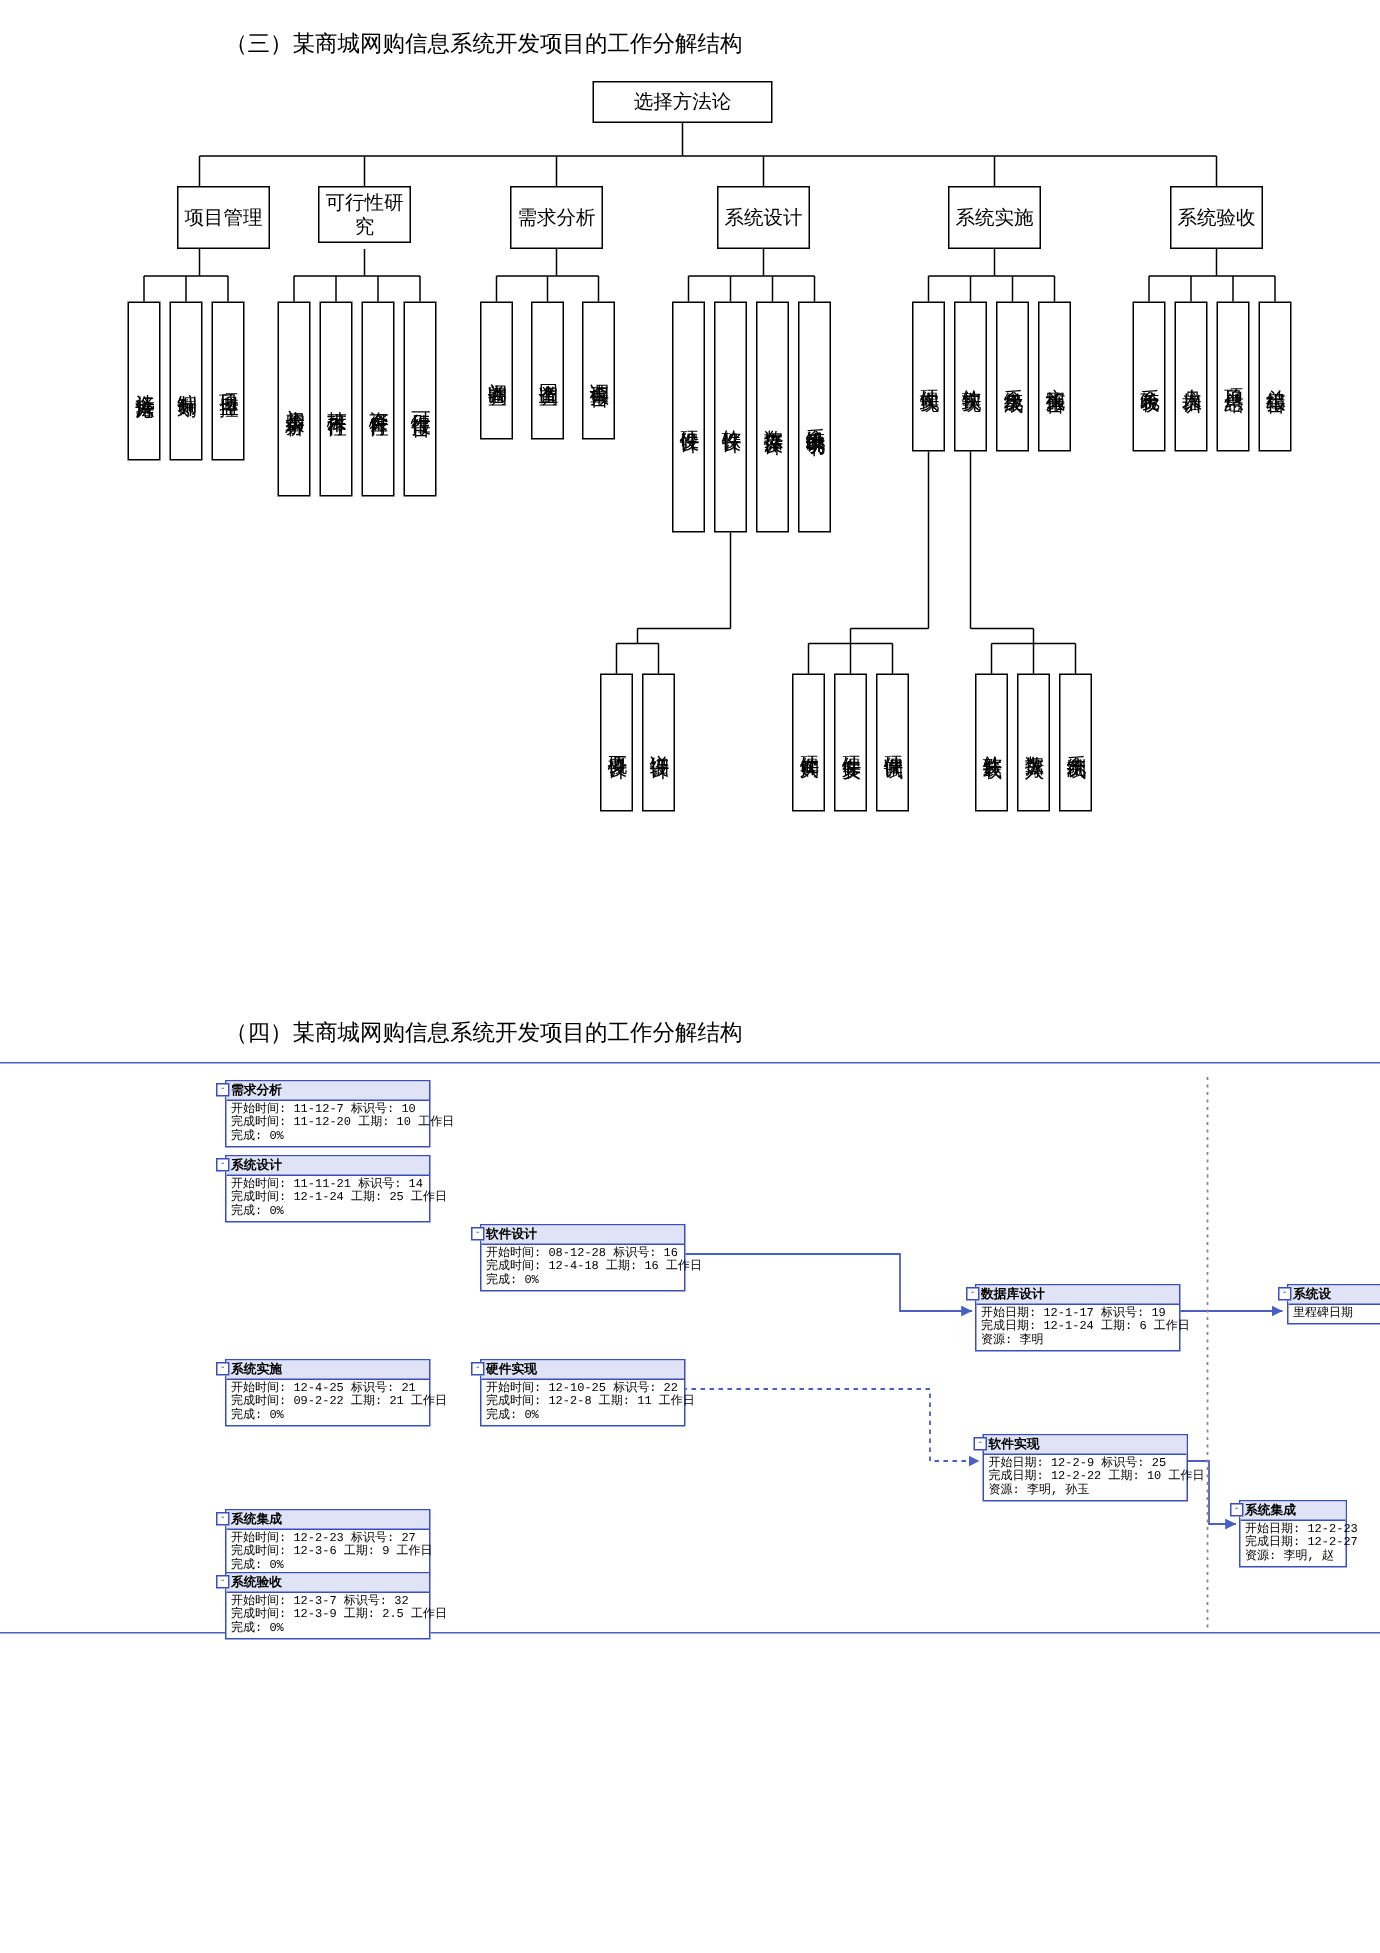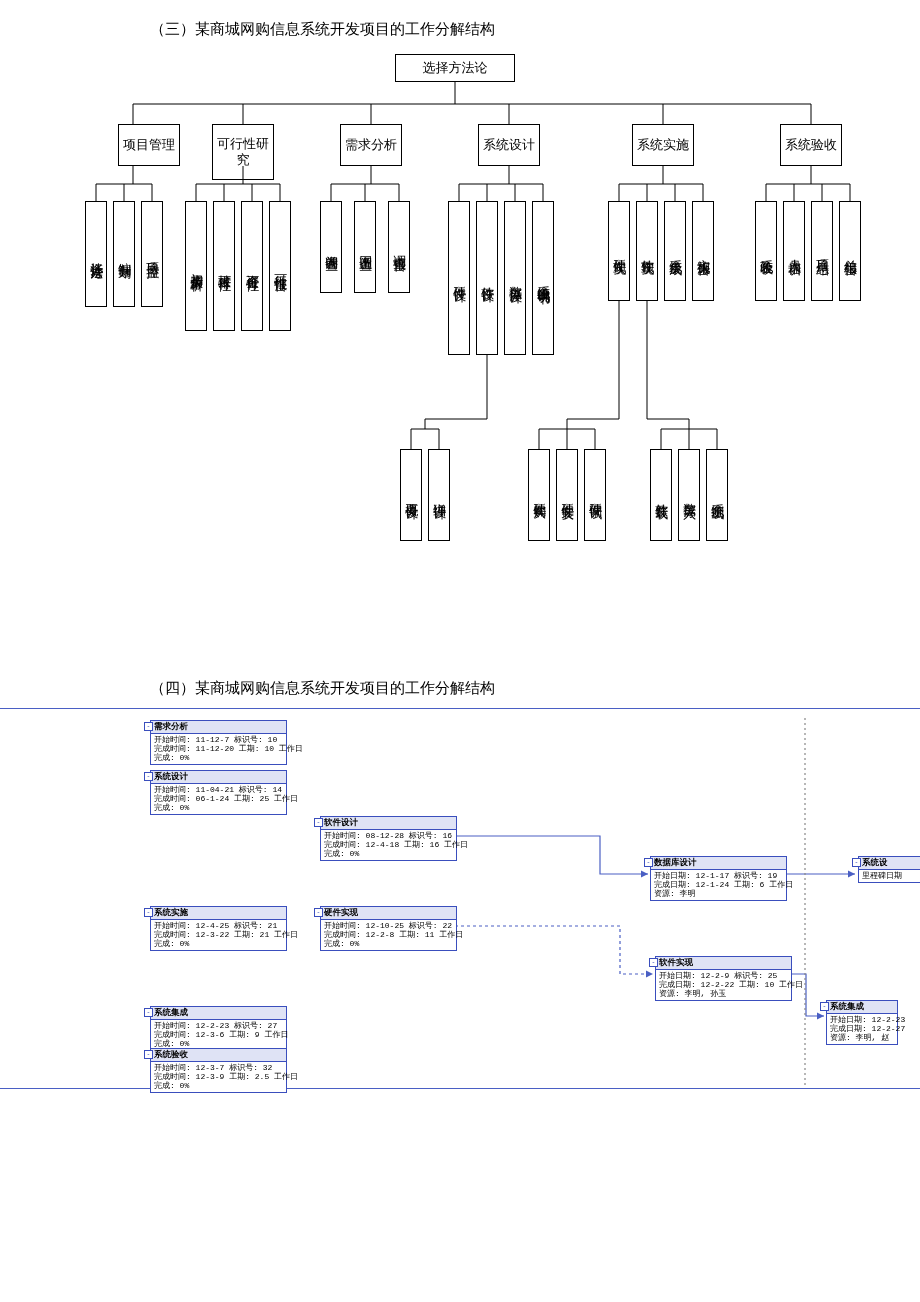--- a/index.html
+++ b/index.html
@@ -109,21 +109,21 @@
 
 <div class="tree" style="height:580px;">
 
   <div class="box" style="left:395px; top:5px; width:120px; height:28px;">
       <span>选择方法论</span>
     </div>
 
   <div class="box" style="left:118px; top:75px; width:62px; height:42px;">
       <span>项目管理</span>
     </div>
-  <div class="box" style="left:212px; top:75px; width:62px; height:56px;">
+  <div class="box" style="left:212px; top:75px; width:62px; height:38px;">
       <span>可行性研究</span>
     </div>
   <div class="box" style="left:340px; top:75px; width:62px; height:42px;">
       <span>需求分析</span>
     </div>
   <div class="box" style="left:478px; top:75px; width:62px; height:42px;">
       <span>系统设计</span>
     </div>
   <div class="box" style="left:632px; top:75px; width:62px; height:42px;">
       <span>系统实施</span>
@@ -342,22 +342,22 @@
                  <div class="rows">
           <div>开始时间: 11-12-7  标识号: 10</div>
           <div>完成时间: 11-12-20  工期: 10 工作日</div>
           <div>完成: 0%</div>
         </div>
       </div>
       <div class="nbox" style="left: 150px; top: 62px;">
         <div class="minus">-</div>
                  <div class="titlebar">系统设计</div>
                  <div class="rows">
-          <div>开始时间: 11-04-21  标识号: 14</div>
-          <div>完成时间: 06-1-24  工期: 25 工作日</div>
+          <div>开始时间: 11-11-21  标识号: 14</div>
+          <div>完成时间: 12-1-24  工期: 25 工作日</div>
           <div>完成: 0%</div>
         </div>
       </div>
       <div class="nbox" style="left: 320px; top: 108px;">
         <div class="minus">-</div>
                  <div class="titlebar">软件设计</div>
                  <div class="rows">
           <div>开始时间: 08-12-28  标识号: 16</div>
           <div>完成时间: 12-4-18  工期: 16 工作日</div>
           <div>完成: 0%</div>
@@ -377,21 +377,21 @@
                  <div class="titlebar">系统设</div>
                  <div class="rows">
           <div>里程碑日期    </div>
         </div>
       </div>
       <div class="nbox" style="left: 150px; top: 198px;">
         <div class="minus">-</div>
                  <div class="titlebar">系统实施</div>
                  <div class="rows">
           <div>开始时间: 12-4-25  标识号: 21</div>
-          <div>完成时间: 12-3-22  工期: 21 工作日</div>
+          <div>完成时间: 09-2-22  工期: 21 工作日</div>
           <div>完成: 0%</div>
         </div>
       </div>
       <div class="nbox" style="left: 320px; top: 198px;">
         <div class="minus">-</div>
                  <div class="titlebar">硬件实现</div>
                  <div class="rows">
           <div>开始时间: 12-10-25  标识号: 22</div>
           <div>完成时间: 12-2-8  工期: 11 工作日</div>
           <div>完成: 0%</div>

